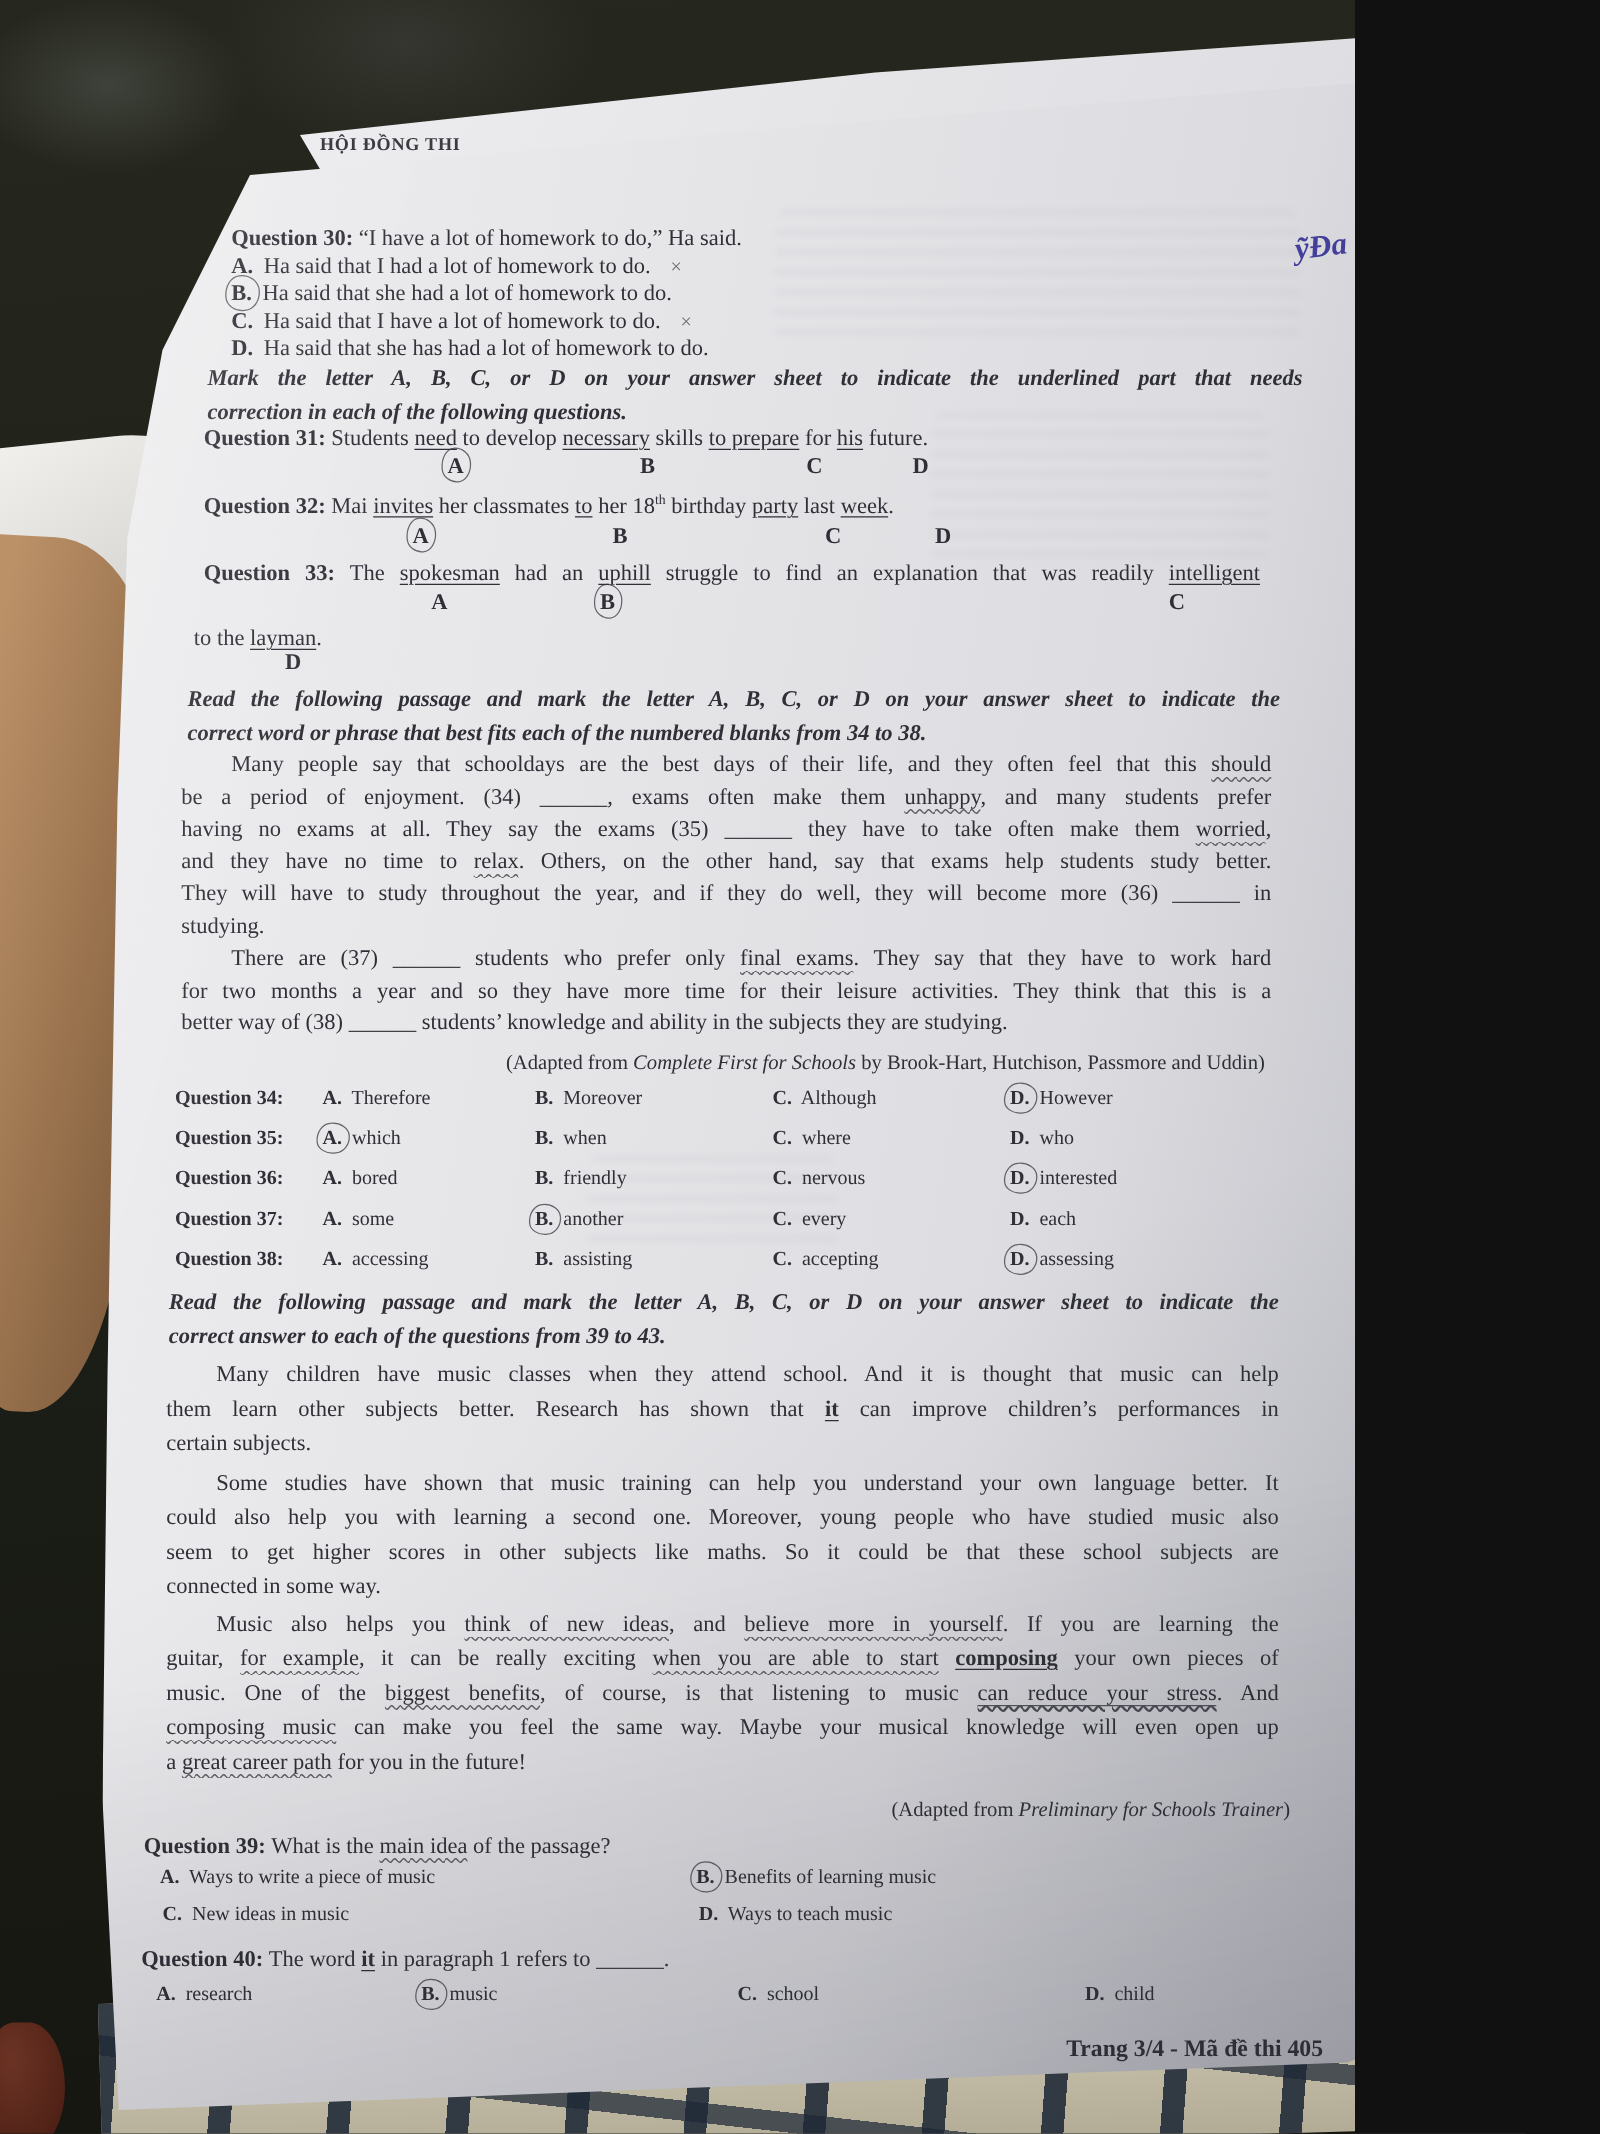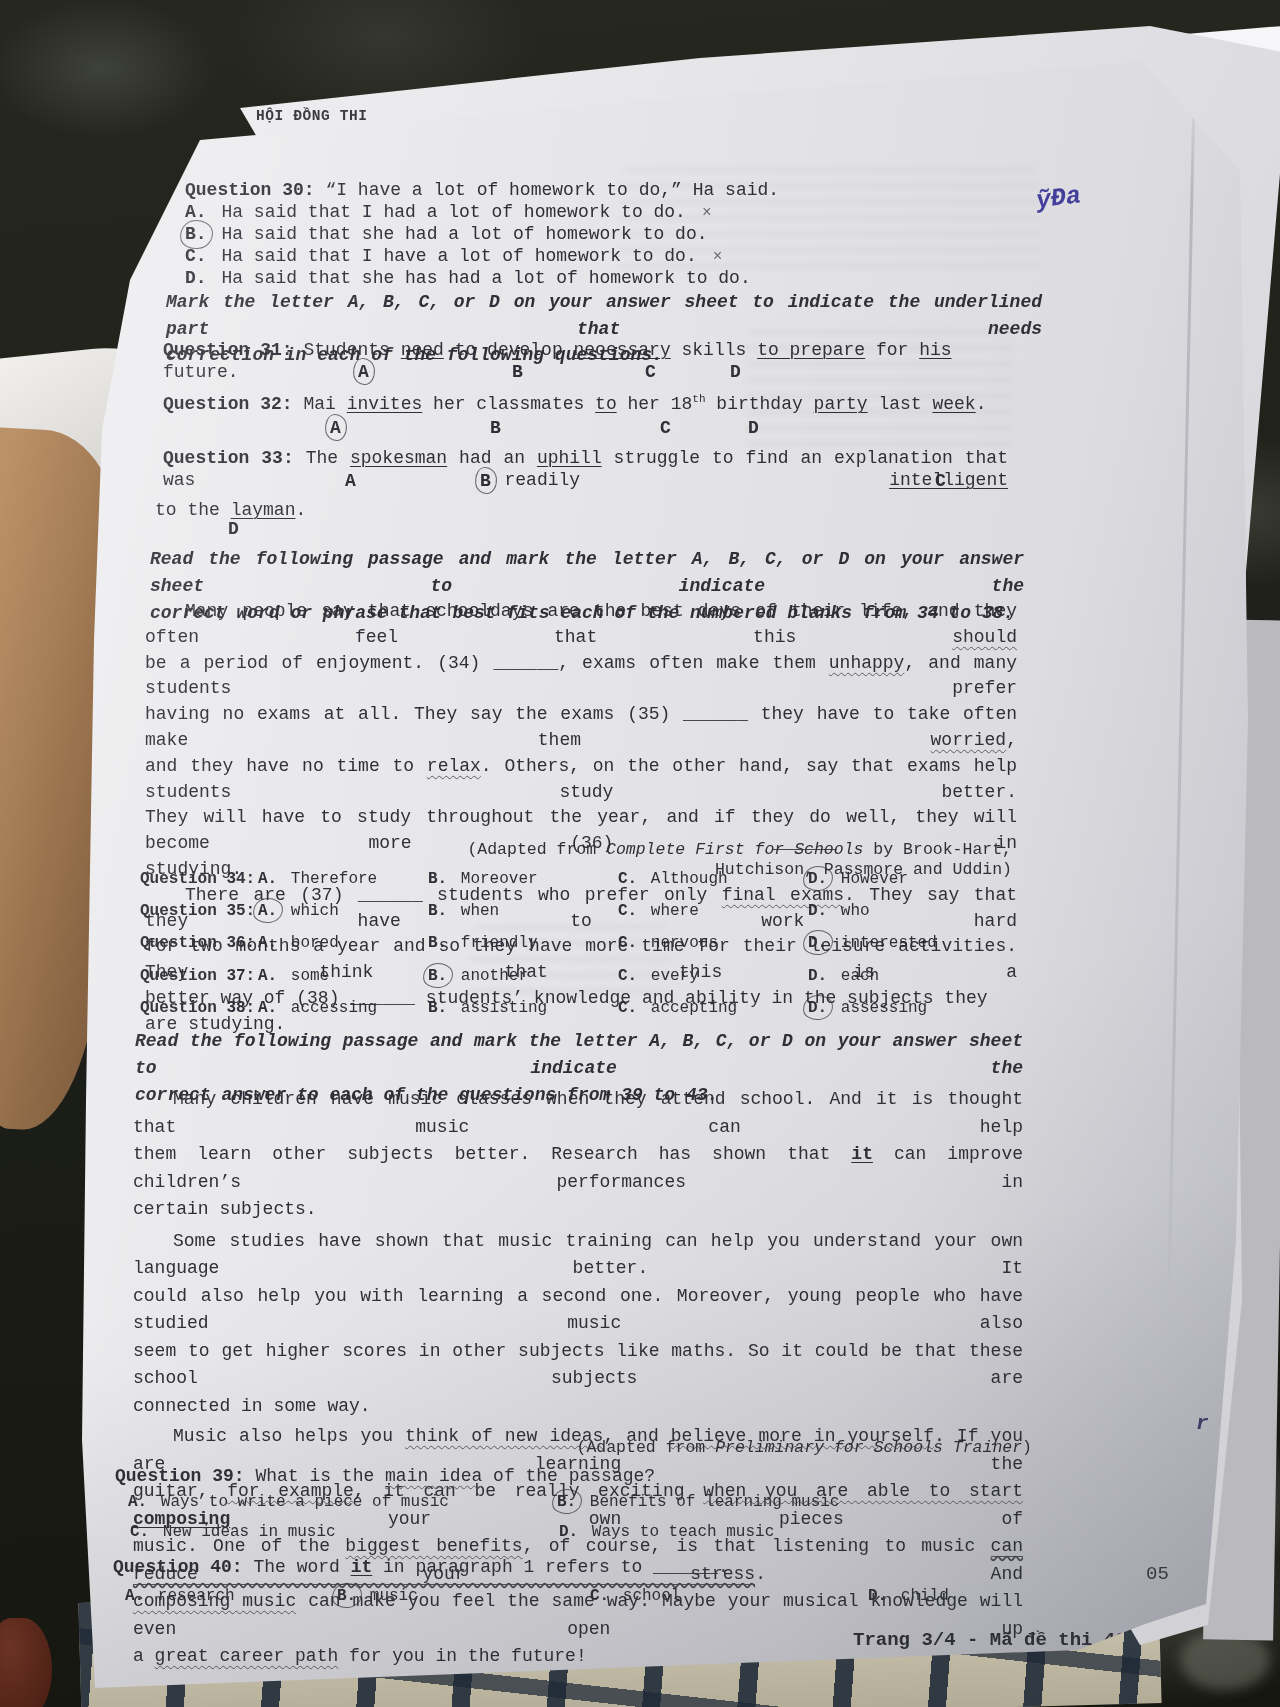--- a/index.html
+++ b/index.html
@@ -1,17 +1,17 @@
 <!DOCTYPE html>
 <html><head>
 <meta charset="utf-8">
 <style>
   html,body{margin:0;padding:0;background:#111;}
-  .stage{position:relative;width:1280px;height:1707px;overflow:hidden;
-    font-family:Liberation Mono, monospace;color:#2f2f37;
+  .stage{position:relative;width:1084px;height:1707px;overflow:hidden;
+    font-family:Liberation Serif, serif;color:#2f2f37;
     background:
       radial-gradient(160px 100px at 8% 4%, #3f423a, transparent 70%),
       radial-gradient(220px 130px at 30% 2%, #34362f, transparent 70%),
       radial-gradient(180px 110px at 97% 30%, #3a3c34, transparent 70%),
       radial-gradient(200px 120px at 96% 60%, #4a4c43, transparent 70%),
       radial-gradient(240px 150px at 92% 94%, #3c3e36, transparent 70%),
       linear-gradient(175deg,#26281f,#1b1d17 60%,#15160f);}
   .cloth{position:absolute;left:-12px;top:348px;width:235px;height:185px;
     background:linear-gradient(155deg,#f2f1ed,#d4d3cf 70%,#b9b8b5);
     border-radius:6% 70% 45% 30%/10% 80% 55% 20%;transform:rotate(-6deg);}

